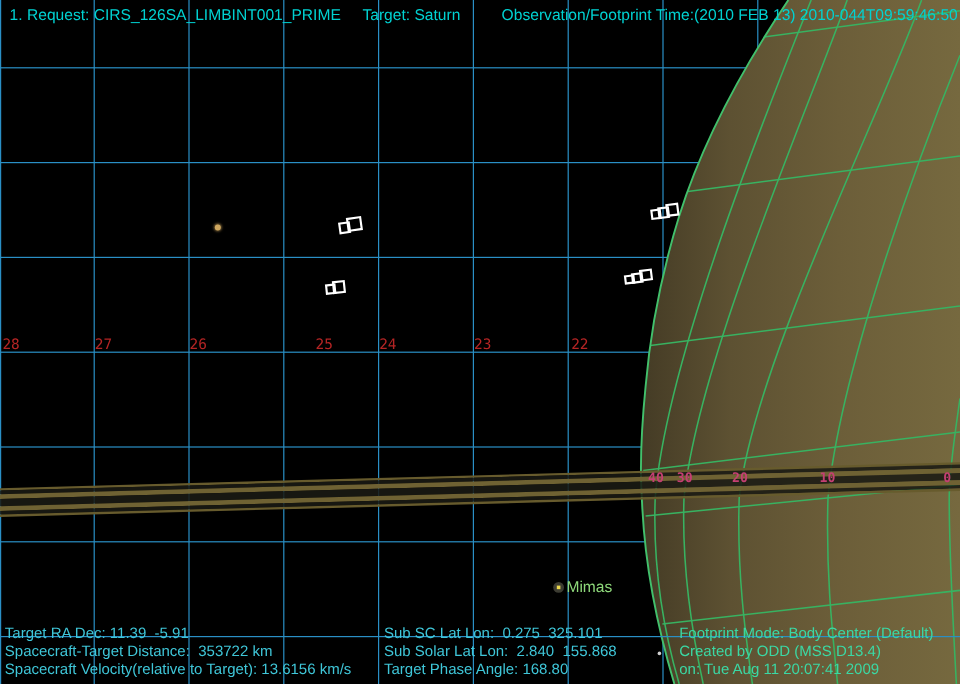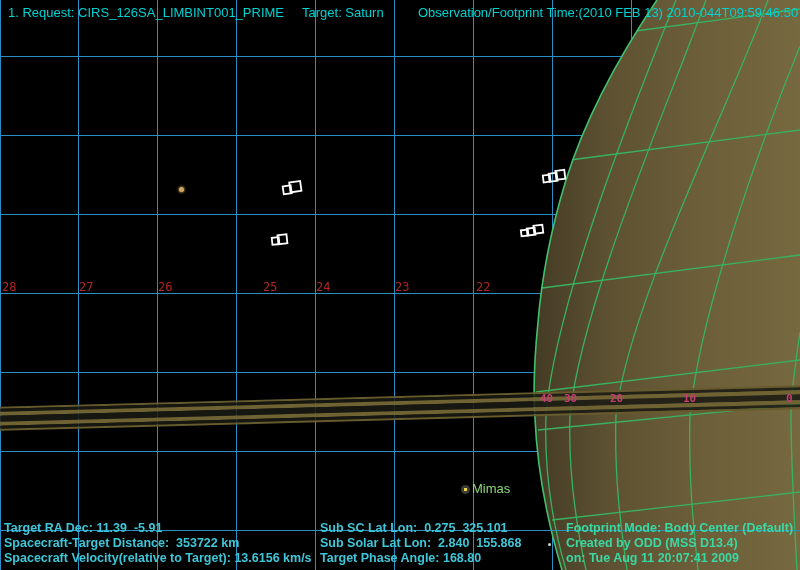--- a/index.html
+++ b/index.html
@@ -29,21 +29,21 @@
   .ra-ticks span{position:absolute;top:0;color:#b42424;
       font-family:"DejaVu Sans Mono","Liberation Mono",monospace;font-size:12px;}
   .lon-ticks{position:absolute;left:0;top:392px;width:800px;height:12px;z-index:6;padding-left:12px;}
   .lon-ticks span{position:absolute;top:0;color:#c43f72;
       font-family:"DejaVu Sans Mono","Liberation Mono",monospace;font-size:11px;font-weight:bold;}
   
   .header{position:absolute;left:0;top:5px;width:800px;height:16px;z-index:7;
           color:#00d2d2;font-size:13px;white-space:pre;}
   .header span{position:absolute;top:0;}
   
-  .status-col{position:absolute;bottom:4px;z-index:7;font-size:12.5px;white-space:pre;font-weight:bold;}
+  .status-col{position:absolute;bottom:4px;z-index:7;font-size:12.5px;white-space:pre;}
   .status-col span{display:block;line-height:15px;}
   .col-left{left:4px;color:#3fc6d8;}
   .col-center{left:320px;color:#3fc6d8;}
   .col-right{left:566px;color:#3bd8a4;}
   
   .fp{position:absolute;z-index:6;}
   .moon-dot{position:absolute;left:179px;top:187px;width:5px;height:5px;border-radius:50%;
             background:#cfa75f;box-shadow:0 0 2px 1px rgba(200,160,90,.55);z-index:6;}
   .mimas-dot{position:absolute;left:461px;top:485px;width:9px;height:9px;border-radius:50%;
              background:#3c3c32;z-index:6;}

